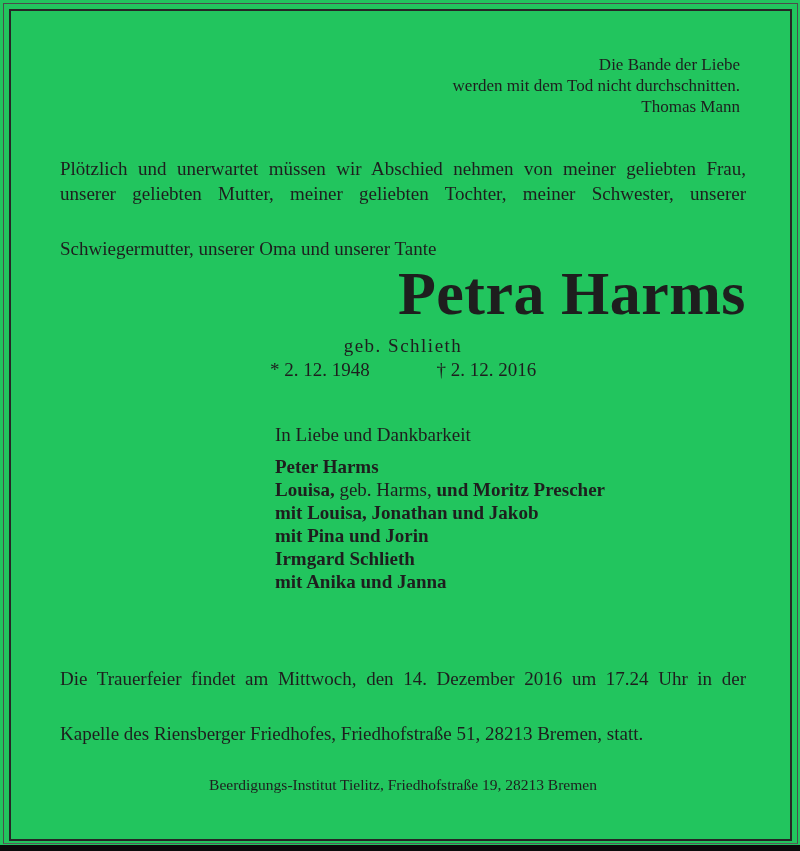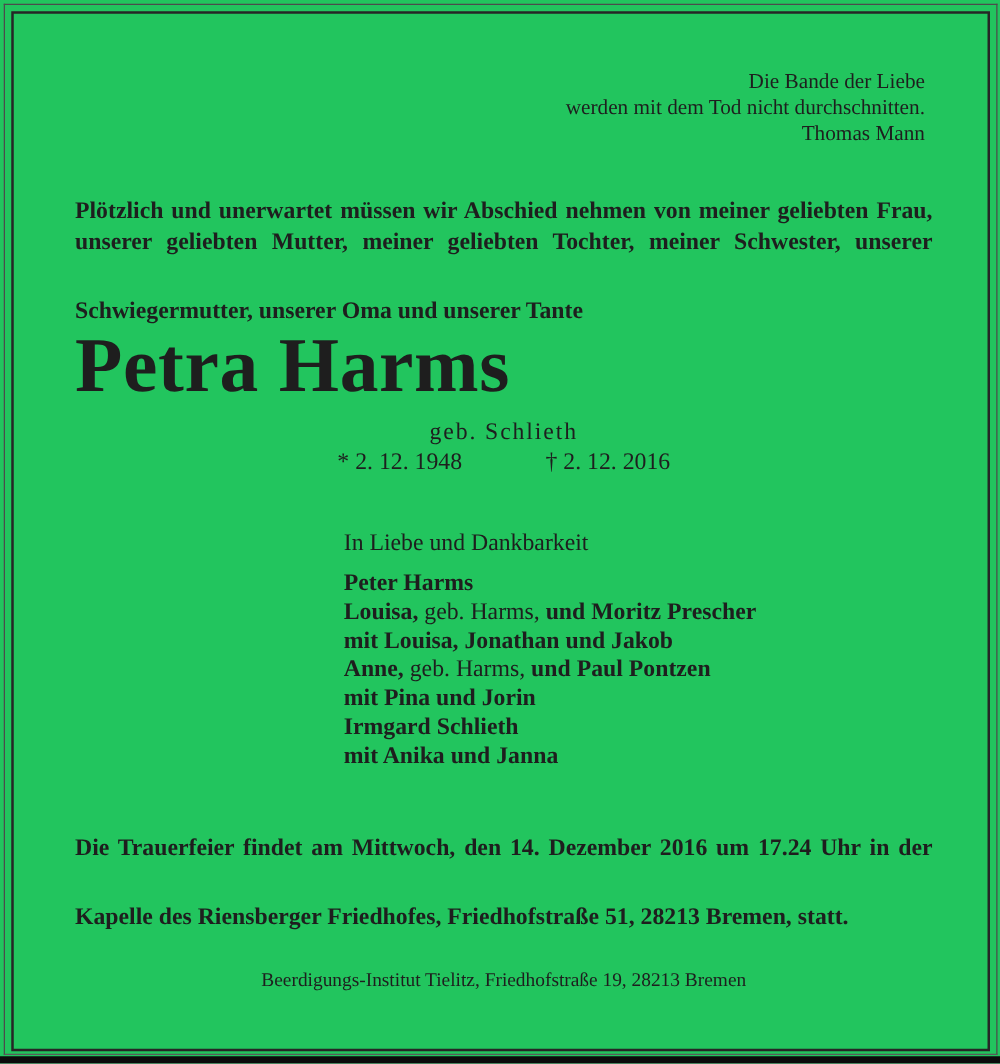--- a/index.html
+++ b/index.html
@@ -40,27 +40,27 @@
     text-align: right;
     font-size: 17px;
     line-height: 21px;
   }
   .intro {
     position: absolute;
     top: 156px; left: 60px; right: 54px;
     font-size: 19px;
     line-height: 25px;
   }
-  .jpara .ln { text-align: justify; text-align-last: justify; font-weight: bold; }
+  .jpara .ln { text-align: justify; text-align-last: justify; }
   .jpara .ln.last { text-align: justify; text-align-last: left; margin-top: 30px; }
 
   .name {
     position: absolute;
     top: 262px; left: 60px; right: 54px;
-    text-align: left;
+    text-align: right;
     font-size: 62px;
     line-height: 62px;
     font-weight: bold;
     letter-spacing: 0.5px;
   }
   .maiden {
     position: absolute;
     top: 335px; left: 60px; right: 54px;
     text-align: center;
     font-size: 19px;
@@ -128,21 +128,20 @@
     <span class="birth">* 2. 12. 1948</span>
     <span class="death">† 2. 12. 2016</span>
   </div>
 
   <div class="mourners">
     <div class="mourners-heading">In Liebe und Dankbarkeit</div>
     <div class="mourners-list">
         <div class="mourner-line"><span class="b">Peter Harms</span></div>
         <div class="mourner-line"><span class="b">Louisa,</span><span> geb. Harms, </span><span class="b">und Moritz Prescher</span></div>
         <div class="mourner-line"><span class="b">mit Louisa, Jonathan und Jakob</span></div>
-        <div class="mourner-line"><span class="b">Anne,</span><span> geb. Harms, </span><span class="b">und Paul Pontzen</span></div>
         <div class="mourner-line"><span class="b">mit Pina und Jorin</span></div>
         <div class="mourner-line"><span class="b">Irmgard Schlieth</span></div>
         <div class="mourner-line"><span class="b">mit Anika und Janna</span></div>
       </div>
   </div>
 
   <div class="service jpara">
       <div class="ln">Die Trauerfeier findet am Mittwoch, den 14. Dezember 2016 um 17.24 Uhr in der</div>
       <div class="ln last">Kapelle des Riensberger Friedhofes, Friedhofstraße 51, 28213 Bremen, statt.</div>
     </div>

